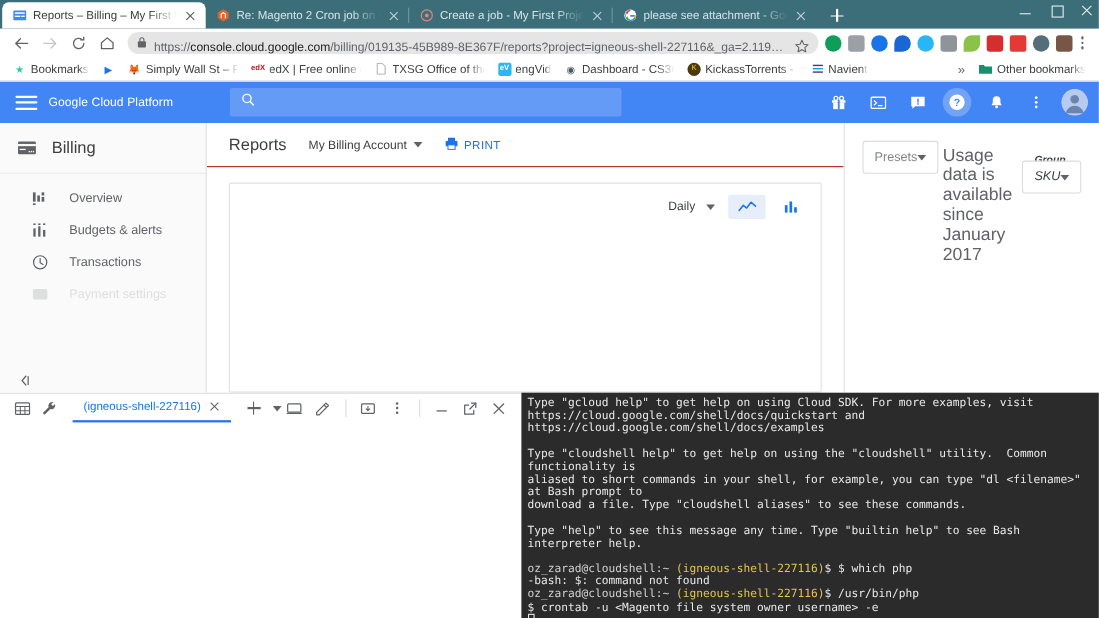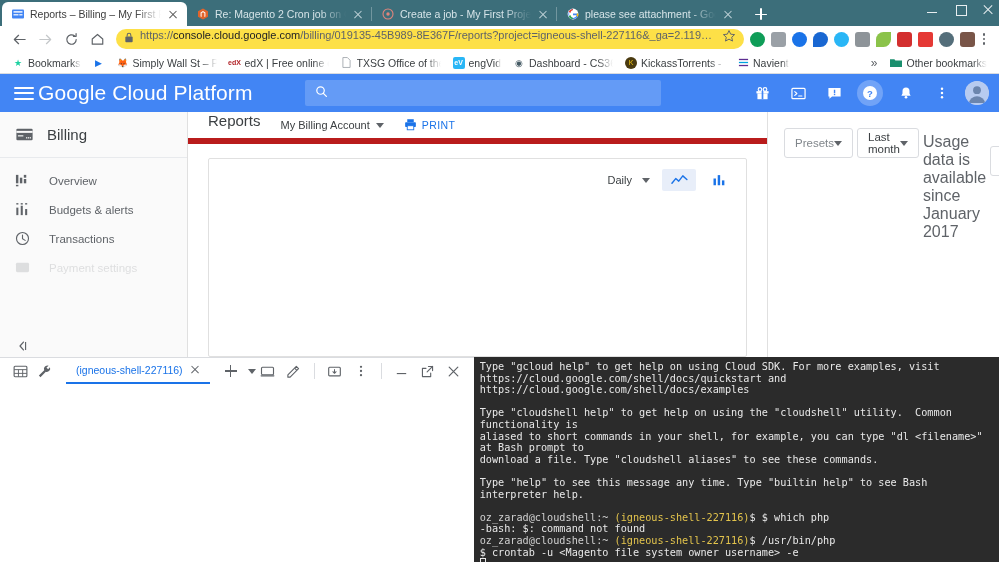--- a/index.html
+++ b/index.html
@@ -76,22 +76,22 @@
   .wc-close::before{transform:rotate(45deg);} .wc-close::after{transform:rotate(-45deg);}
 
   
   .toolbar {
     height: 26px; background: #fff; display: flex; align-items: center;
     gap: 0; padding: 0 6px; flex: none;
   }
   .navbtn { width: 26px; height: 26px; display:flex; align-items:center; justify-content:center; color:#5f6368; flex:none;}
   .navbtn.disabled { color: #c4c7c9; }
   .omnibox {
-    flex: 1; height: 20px; background: #fde047; border-radius: 10px;
-    display: flex; align-items: flex-start; padding: 0 8px; gap: 6px;
+    flex: 1; height: 20px; background: #e5e5e5; border-radius: 10px;
+    display: flex; align-items: flex-end; padding: 0 8px; gap: 6px;
     margin: 0 6px; min-width: 0;
   }
   .omni-url { font-size: 11px; color: #5f6368; white-space: nowrap; overflow: hidden; }
   .omni-url b { color: #202124; font-weight: 400; }
   .omni-star { width:14px; height:14px; flex:none; color:#5f6368; }
   .ext-icons { display: flex; align-items: center; gap: 6px; flex: none; }
   .ext { width: 15px; height: 15px; border-radius: 3px; flex:none; }
   .menu-dots { width: 18px; height: 20px; display:flex; flex-direction:column; align-items:center; justify-content:center; gap:2.2px; flex:none;}
   .menu-dots i { width: 2.6px; height: 2.6px; border-radius:50%; background:#5f6368; display:block;}
 
@@ -110,50 +110,50 @@
   .bm-overflow { padding: 0 7px; color:#5f6368; font-size: 12px; }
 
   
   .app { flex: 1; display: flex; flex-direction: column; min-height: 0; }
   .gcp-header {
     height: 38px; background: #4285f4; display: flex; align-items: center;
     padding: 0 10px; flex: none; color: #fff;
   }
   .hamburger { width: 28px; height: 28px; display:flex; flex-direction:column; justify-content:center; gap:3.5px; padding: 0 4px;}
   .hamburger i { display:block; height: 2px; background:#fff; border-radius:1px;}
-  .gcp-title { font-size: 21px; margin-left: 0; letter-spacing: .1px; }
+  .gcp-title { font-size: 11px; margin-left: 6px; letter-spacing: .1px; }
   .gcp-search {
     width: 356px; height: 26px; background: rgba(255,255,255,.18);
     border-radius: 2px; margin-left: 52px; display:flex; align-items:center; padding: 0 10px; gap: 8px;
   }
   .gcp-search-input { font-size: 11px; color: rgba(255,255,255,.85); }
   .gcp-actions { margin-left: auto; display:flex; align-items:center; gap: 10px; }
   .gcp-act {
     width: 26px; height: 26px; border-radius: 50%;
     display:flex; align-items:center; justify-content:center; color:#fff; position: relative;
   }
   .gcp-act.sel { background: rgba(255,255,255,.25); }
   .avatar { width: 24px; height: 24px; border-radius: 50%; background: #b9cdf3; display:flex; align-items:flex-end; justify-content:center; overflow:hidden; }
 
   .body-row { flex: 1; display: flex; min-height: 0; }
 
   
   .leftnav { width: 188px; background: #fafafa; border-right: 1px solid #e0e0e0; flex: none; position: relative; }
   .ln-head { height: 46px; display:flex; align-items:center; gap: 14px; padding: 0 16px; border-bottom: 1px solid #e8eaed;}
   .ln-head-title { font-size: 15px; color: #3c4043; }
   .ln-items { padding-top: 8px; }
-  .ln-item { height: 29px; display:flex; align-items:center; gap: 18px; padding: 0 14px; font-size: 11.5px; color: #5f6368; }
+  .ln-item { height: 29px; display:flex; align-items:center; gap: 18px; padding: 0 28px; font-size: 11.5px; color: #5f6368; }
   .ln-item.faded { opacity: .18; }
   .ln-ico { width: 17px; height: 17px; flex:none; display:flex; align-items:center; justify-content:center; color:#5f6368;}
   .ln-collapse { position: absolute; left: 12px; bottom: 0px; width: 22px; height: 22px; display:flex; align-items:center; justify-content:center; color:#5f6368;}
 
   
   .main { flex: 1; display: flex; min-width: 0; background: #fff; }
   .reports { flex: 1; min-width: 0; display:flex; flex-direction: column; }
-  .rep-head { height: 32px; display:flex; gap: 20px; padding: 0 20px; border-bottom: 6px solid #b91c1c; flex:none;}
+  .rep-head { height: 40px; display:flex; align-items:center; gap: 20px; padding: 0 20px; border-bottom: 1px solid #b91c1c; flex:none;}
   .rep-title { font-size: 15px; color: #3c4043; }
   .rep-account { font-size: 11px; color: #3c4043; display:flex; align-items:center; gap:6px;}
   .caret { width:0;height:0;border-left:4px solid transparent;border-right:4px solid transparent;border-top:5px solid #5f6368;}
   .rep-print { font-size: 10.5px; color: #1a73e8; display:flex; align-items:center; gap:5px; letter-spacing:.4px;}
   .rep-body { flex: 1; padding: 14px 20px 0 20px; min-height: 0; }
   .card { border: 1px solid #e0e0e0; border-radius: 2px; height: 100%; padding: 8px 10px 0 10px; display:flex; flex-direction:column;}
   .chart-toolbar { display:flex; align-items:center; justify-content:flex-end; gap: 6px; height: 26px; flex:none;}
   .gran { font-size: 11px; color: #3c4043; display:flex; align-items:center; gap: 10px; margin-right: 6px;}
   .chip { width: 34px; height: 22px; border-radius: 2px; display:flex; align-items:center; justify-content:center; }
   .chip.sel { background: #e8eef9; }
@@ -575,24 +575,20 @@
             </div>
           </div>
         </div>
 
         <div class="filters">
           <div class="flt-body">
             <div class="select placeholder">
               <span>Presets</span>
               <span class="caret"></span>
             </div>
-            <div class="select">
-              <span>Last month</span>
-              <span class="caret"></span>
-            </div>
             <div class="fld-help">Usage data is available since January 2017</div>
             <div class="outlined">
               <span class="legend">Group by</span>
               <div class="select">
                 <span>SKU</span>
                 <span class="caret"></span>
               </div>
             </div>
           </div>
         </div>

